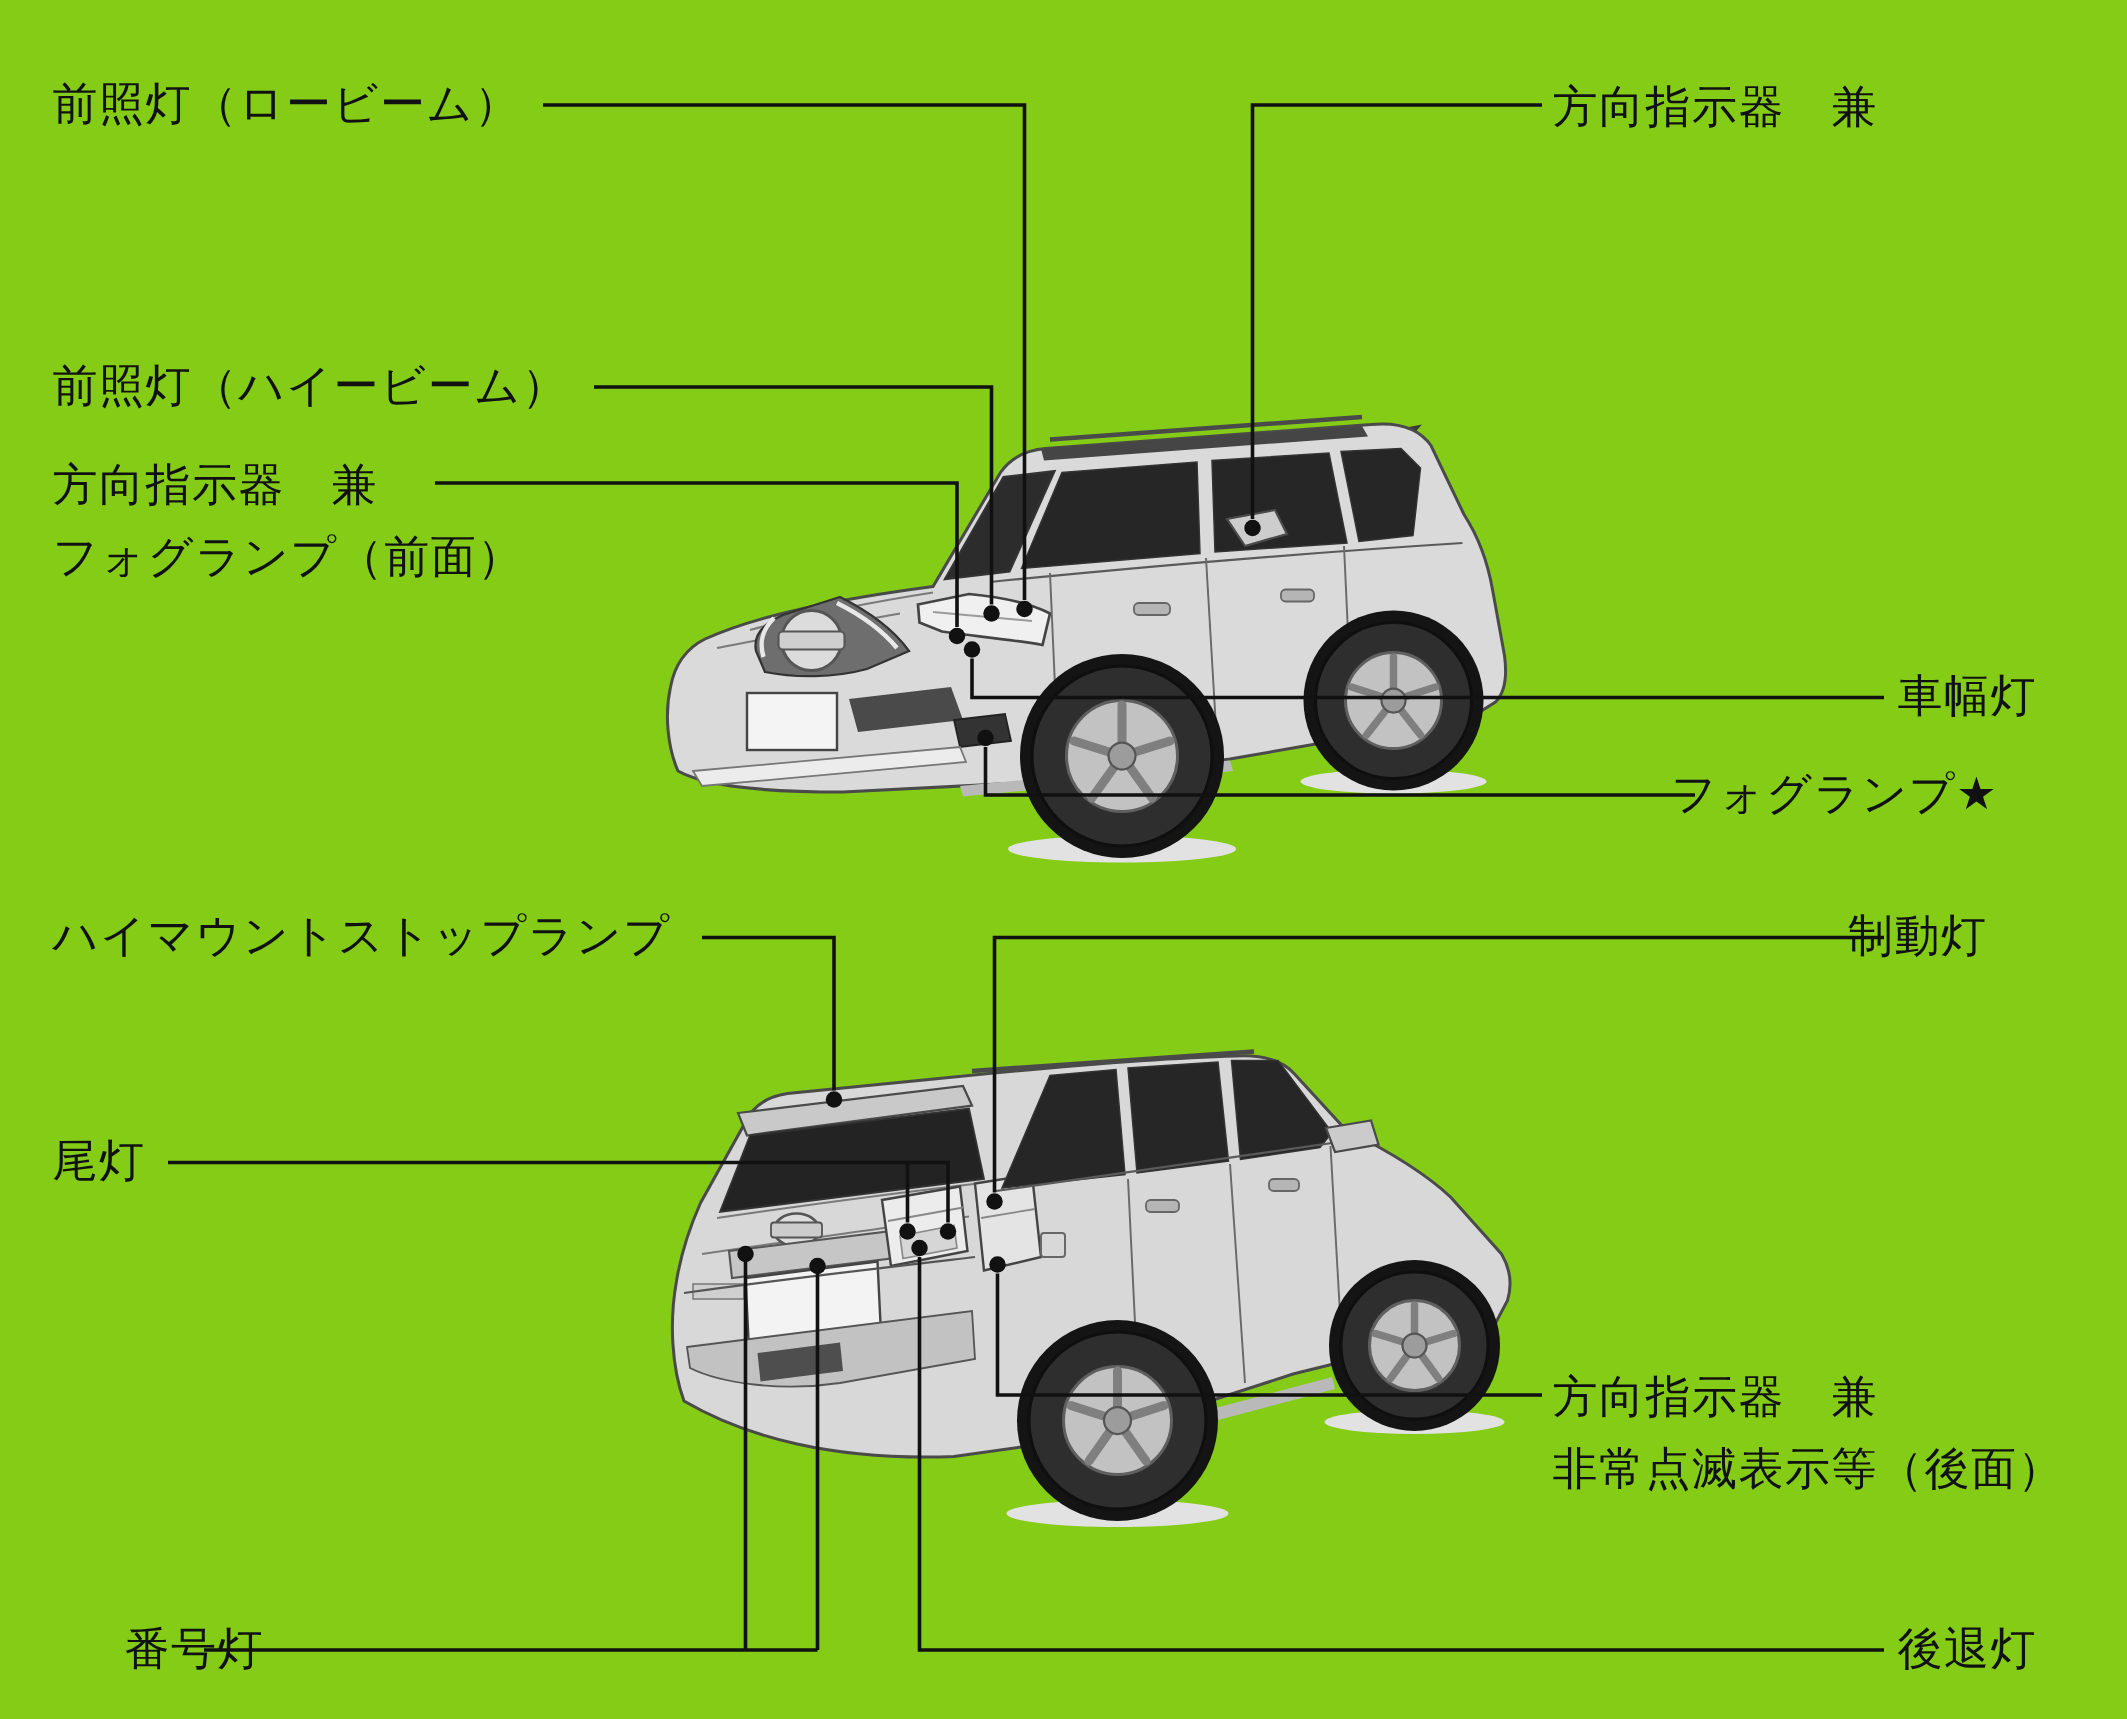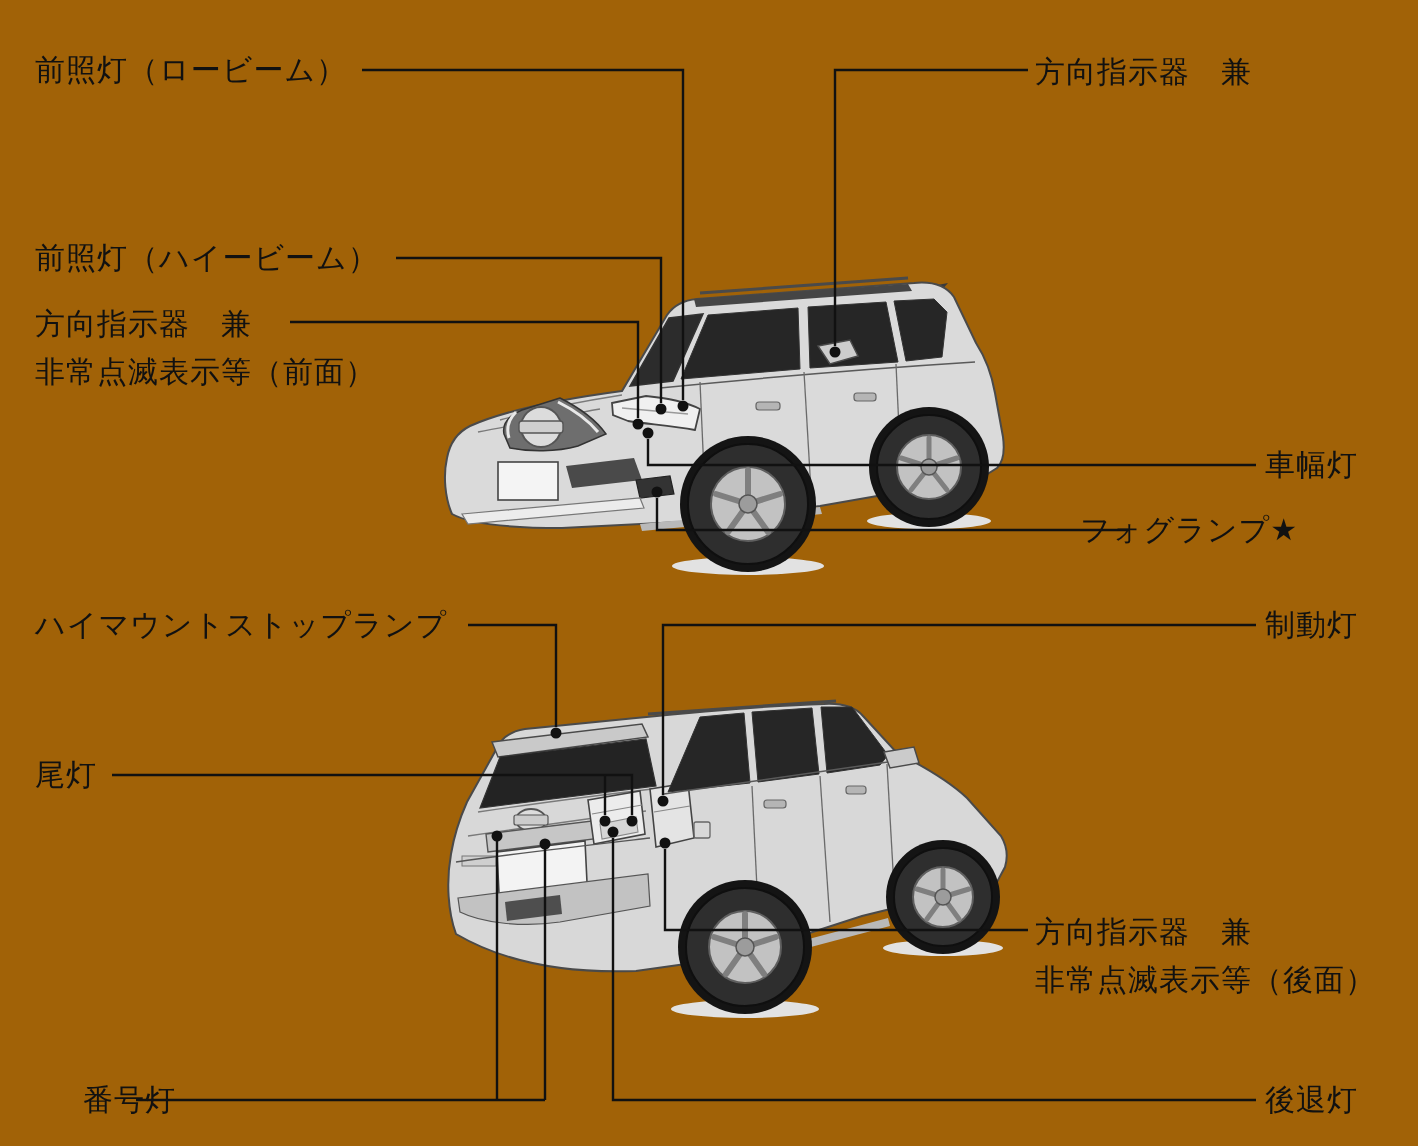--- a/index.html
+++ b/index.html
@@ -1,21 +1,21 @@
 <!DOCTYPE html>
 <html><head>
 <meta charset="utf-8">
 <style>
   * { box-sizing: border-box; }
   html, body { margin: 0; padding: 0; background: #ffffff; }
   .page {
     position: relative;
     width: 1418px;
     height: 1146px;
-    background: #a16207;
+    background: #84cc16;
     overflow: hidden;
     font-family: "Liberation Sans", "DejaVu Sans", sans-serif;
   }
   .diagram-svg { position: absolute; left: 0; top: 0; }
   .label {
     position: absolute;
     font-size: 30px;
     line-height: 36px;
     font-weight: 500;
     color: #111111;
@@ -232,30 +232,30 @@
   <div class="label" style="left:35px; top:52px;">前照灯（ロービーム）</div>
 
   <div class="label-block" style="left:1035px; top:48px;">
     <div>方向指示器　兼</div>
   </div>
 
   <div class="label" style="left:35px; top:240px;">前照灯（ハイービーム）</div>
 
   <div class="label-block" style="left:35px; top:300px;">
     <div>方向指示器　兼</div>
-    <div>非常点滅表示等（前面）</div>
+    <div>フォグランプ（前面）</div>
   </div>
 
   <div class="label" style="left:1265px; top:447px;">車幅灯</div>
 
-  <div class="label" style="left:1080px; top:512px;">フォグランプ★</div>
+  <div class="label" style="left:1114px; top:512px;">フォグランプ★</div>
 
   <div class="label" style="left:35px; top:607px;">ハイマウントストップランプ</div>
 
-  <div class="label" style="left:1265px; top:607px;">制動灯</div>
+  <div class="label" style="left:1232px; top:607px;">制動灯</div>
 
   <div class="label" style="left:35px; top:757px;">尾灯</div>
 
   <div class="label-block" style="left:1035px; top:908px;">
     <div>方向指示器　兼</div>
     <div>非常点滅表示等（後面）</div>
   </div>
 
   <div class="label" style="left:35px; top:1082px;margin-left:48px;">番号灯</div>
 

